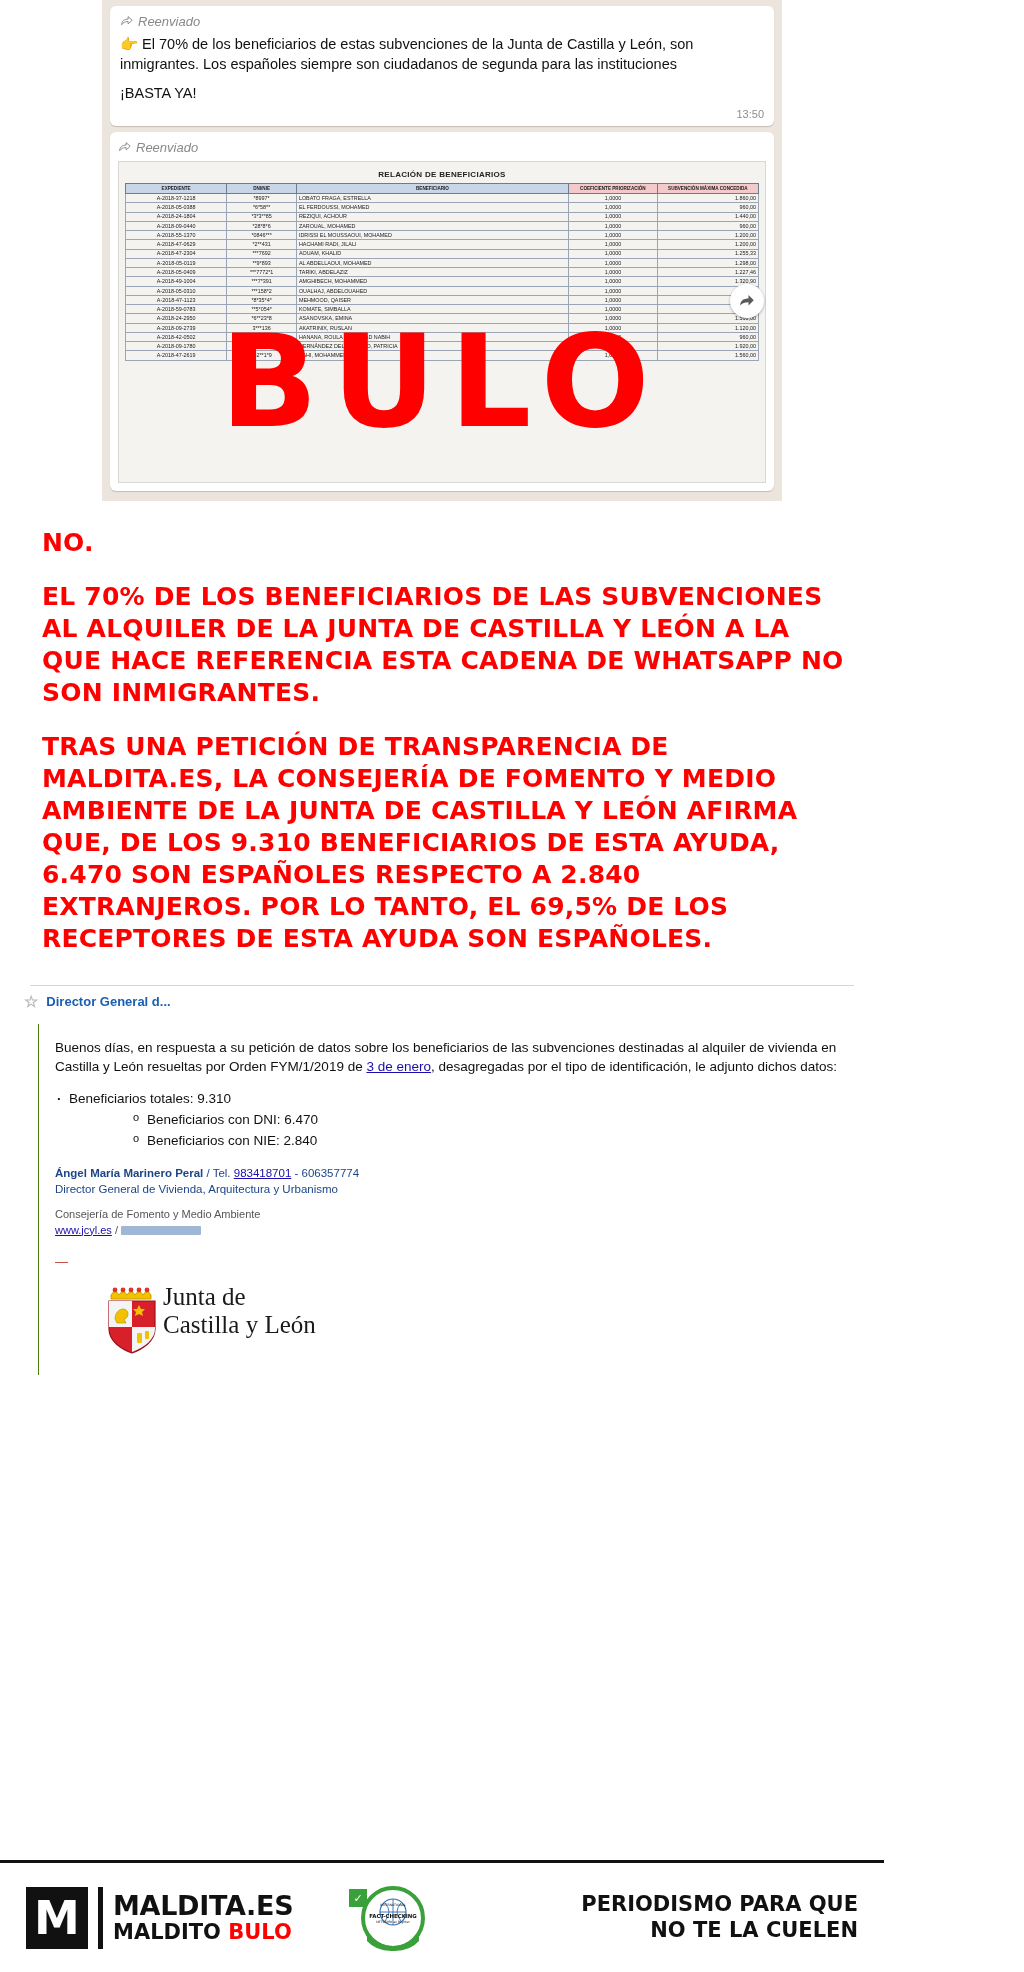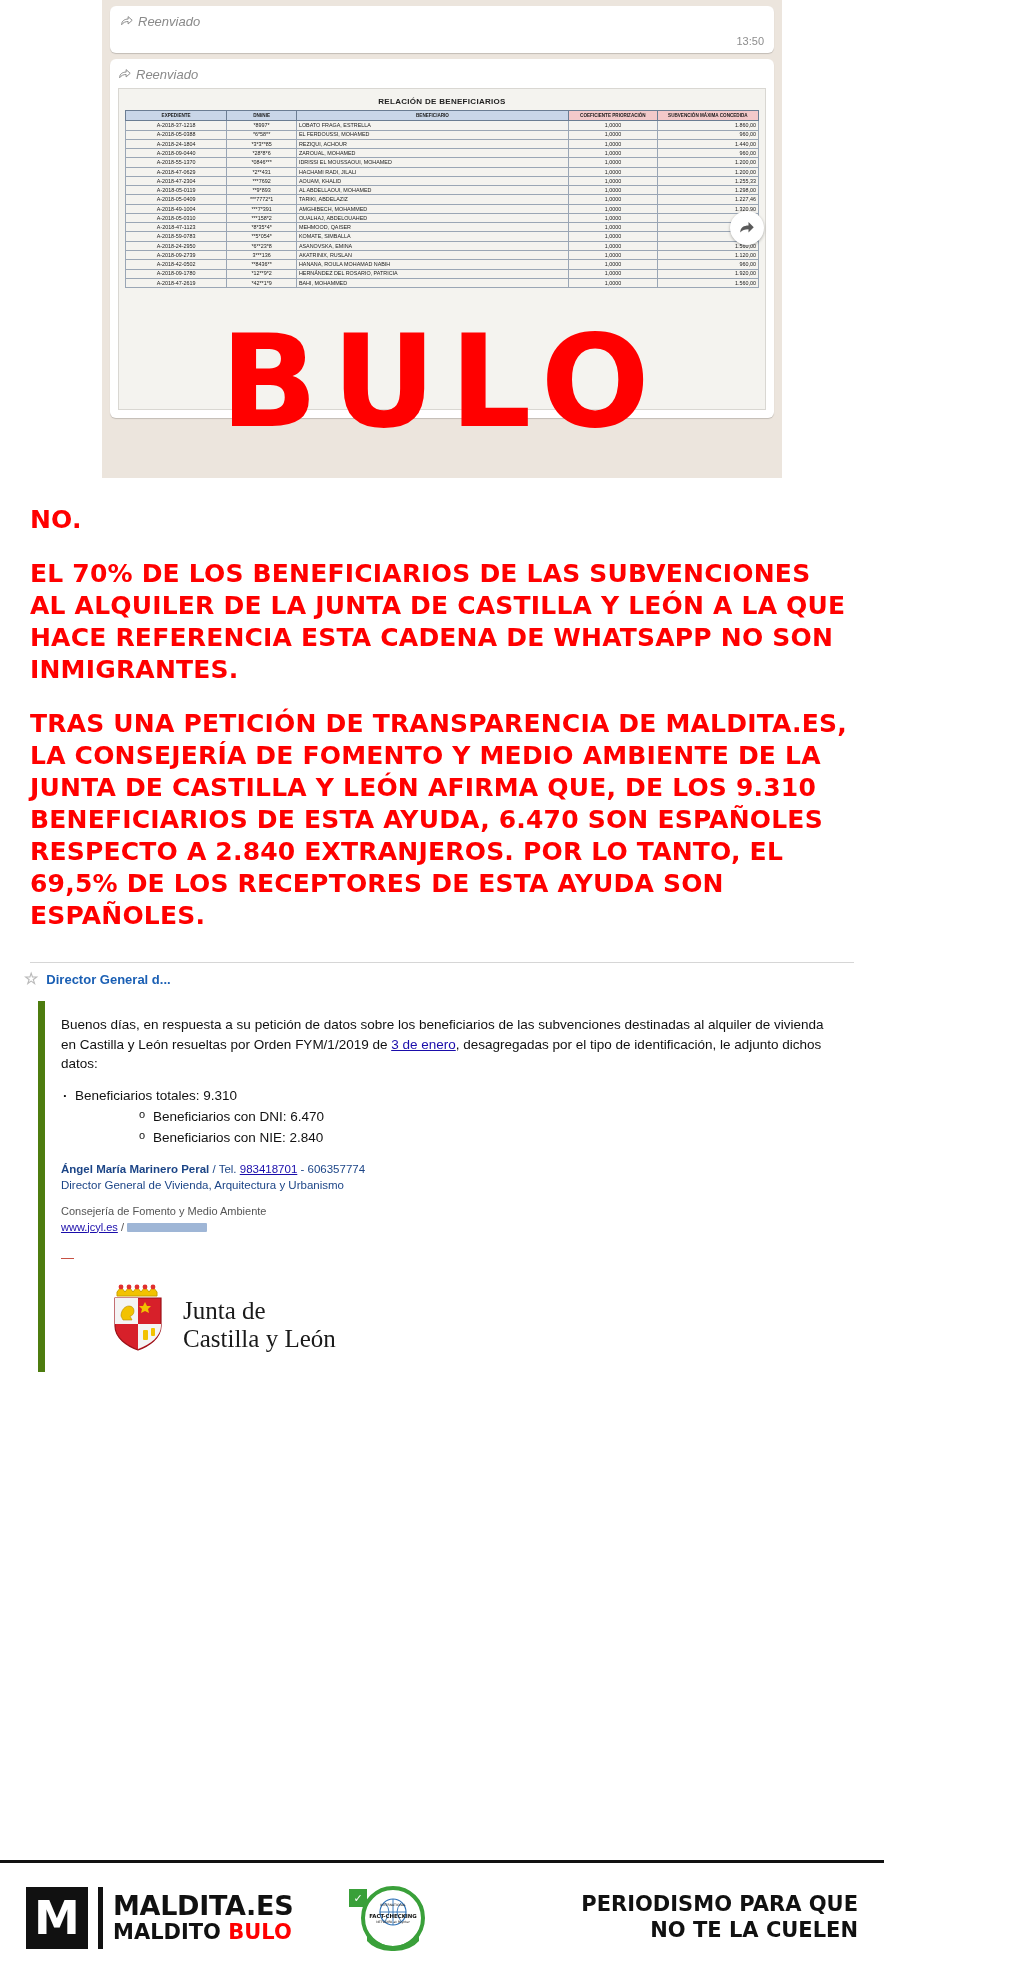--- a/index.html
+++ b/index.html
@@ -139,21 +139,21 @@
     color: #ff0000;
     letter-spacing: 14px;
     line-height: 1;
     font-family: "DejaVu Sans", sans-serif;
     z-index: 10;
     pointer-events: none;
   }
 
   
   .headline {
-    margin: 26px 0 0 0;
+    margin: 26px 0 0 12px;
     padding: 0 30px 0 30px;
     color: #ff0000;
     font-weight: bold;
     font-size: 25px;
     line-height: 1.28;
     letter-spacing: .2px;
     font-family: "DejaVu Sans", sans-serif;
   }
   .headline p { margin: 0 0 22px 0; }
 
@@ -171,21 +171,21 @@
     color: #1a5fb4;
     font-weight: bold;
   }
   .star {
     color: #b9b9b9;
     font-size: 16px;
     line-height: 1;
   }
   .email-body {
     margin: 14px 30px 0 38px;
-    border-left: 7px solid #4d7c0f;
+    border-left: 1px solid #4d7c0f;
     padding: 14px 16px 20px 16px;
     font-size: 13.5px;
     color: #111;
     line-height: 1.45;
   }
   .email-body p { margin: 0 0 12px 0; }
   .email-body a { color: #1a0dab; }
   .bullets { margin: 0 0 12px 0; padding-left: 14px; }
   .bullets li { list-style: none; position: relative; margin-bottom: 2px; }
   .bullets > li:before {
@@ -223,22 +223,21 @@
     background: #9fb6d6;
     vertical-align: middle;
     border-radius: 1px;
   }
   .dash { color: #c0392b; margin-top: 14px; font-size: 13px;}
 
   
   .jcyl {
     margin: 12px 0 0 46px;
     display: flex;
-    align-items: flex-end;
-    gap: 14px;
+    align-items: flex-start;
   }
   .crest { width: 62px; height: 72px; flex: 0 0 auto; }
   .jcyl-text {
     font-size: 25px;
     color: #1a1a1a;
     line-height: 1.1;
     font-family: "Liberation Serif", serif;
   }
 
   
@@ -302,20 +301,24 @@
     <div class="wa-inner">
 
       <div class="wa-bubble">
         <div class="fwd">
           <span class="fwd-arrow">
             <svg viewBox="0 0 16 16" width="13" height="13">
                 <path d="M2 12 C2 7 6 5 10 5 L10 2 L15 6.5 L10 11 L10 8 C7 8 4 9 2 12 Z" fill="none" stroke="#8a8a8a" stroke-width="1.2"></path>
               </svg>
           </span>
           <span>Reenviado</span>
+        </div>
+        <div class="wa-text">
+          <p>👉 El 70% de los beneficiarios de estas subvenciones de la Junta de Castilla y León, son inmigrantes. Los españoles siempre son ciudadanos de segunda para las instituciones</p>
+          <p>¡BASTA YA!</p>
         </div>
         <div class="wa-time">13:50</div>
       </div>
 
       <div class="wa-bubble2">
         <div class="fwd">
           <span class="fwd-arrow">
             <svg viewBox="0 0 16 16" width="13" height="13">
                 <path d="M2 12 C2 7 6 5 10 5 L10 2 L15 6.5 L10 11 L10 8 C7 8 4 9 2 12 Z" fill="none" stroke="#8a8a8a" stroke-width="1.2"></path>
               </svg>

